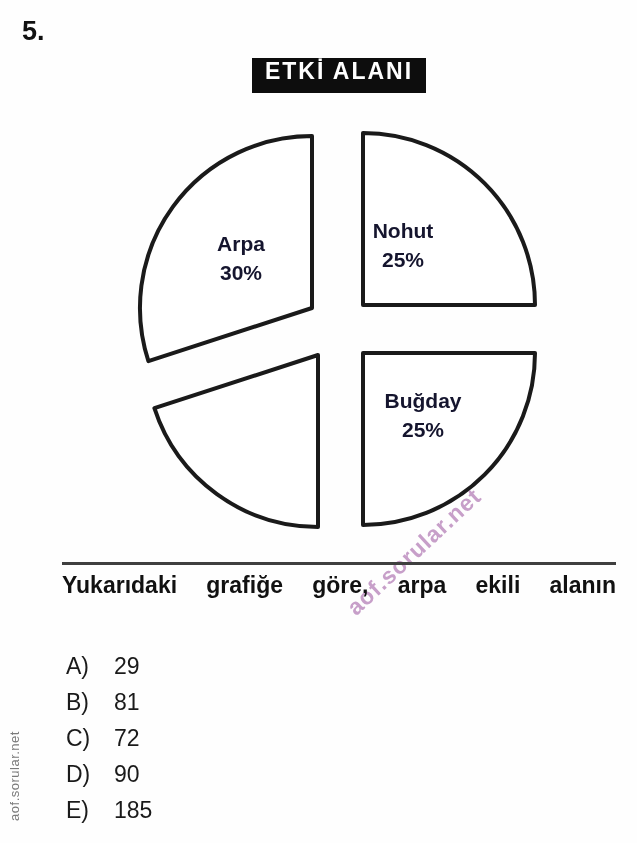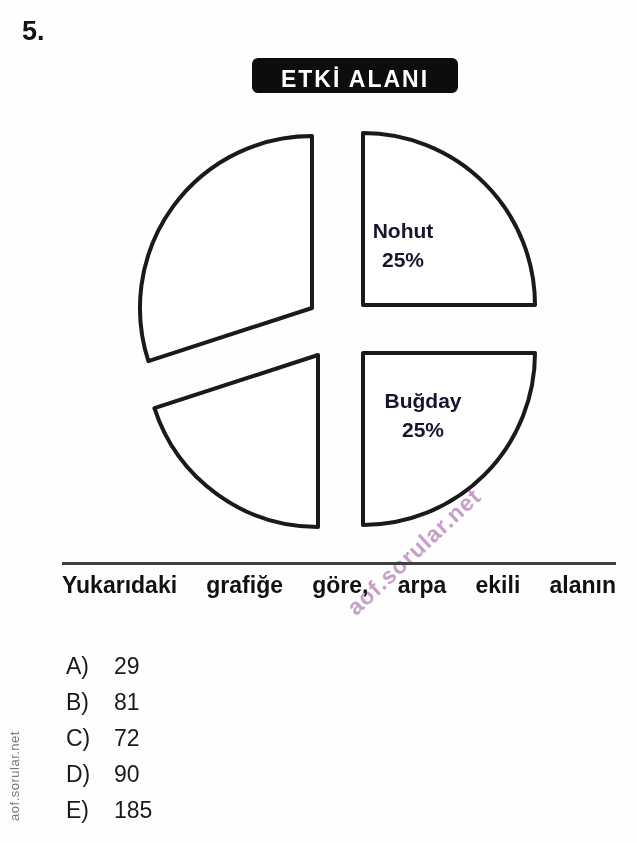--- a/index.html
+++ b/index.html
@@ -16,31 +16,30 @@
     left: 22px;
     top: 16px;
     font-size: 27px;
     font-weight: bold;
     color: #111111;
   }
   .title-bar {
     position: absolute;
     left: 252px;
     top: 58px;
-    width: 206px;
+    width: 174px;
     height: 35px;
     background: #0d0d0d;
     color: #ffffff;
     font-size: 23px;
     font-weight: bold;
     letter-spacing: 2px;
     display: flex;
-    align-items: flex-end;
+    align-items: flex-start;
     justify-content: center;
-    border-radius: 6px;
   }
   #pie-svg {
     position: absolute;
     left: 0;
     top: 0;
     width: 637px;
     height: 560px;
     z-index: 2;
   }
   .slice-label {
@@ -138,20 +137,24 @@
 
   <svg id="pie-svg" viewBox="0 0 637 560" xmlns="http://www.w3.org/2000/svg">
     <g fill="#ffffff" stroke="#1a1a1a" stroke-width="4" stroke-linejoin="round">
       <path d="M 312 308 L 312 136 A 172 172 0 0 0 148.4 361.2 Z"></path>
       <path d="M 363 305 L 363 133 A 172 172 0 0 1 535 305 Z"></path>
       <path d="M 318 355 L 154.4 408.2 A 172 172 0 0 0 318 527 Z"></path>
       <path d="M 363 353 L 535 353 A 172 172 0 0 1 363 525 Z"></path>
     </g>
   </svg>
 
+  <div class="slice-label lbl-arpa">
+    <div>Arpa</div>
+    <div>30%</div>
+  </div>
 
   <div class="slice-label lbl-nohut">
     <div>Nohut</div>
     <div>25%</div>
   </div>
 
 
   <div class="slice-label lbl-bugday">
     <div>Buğday</div>
     <div>25%</div>

